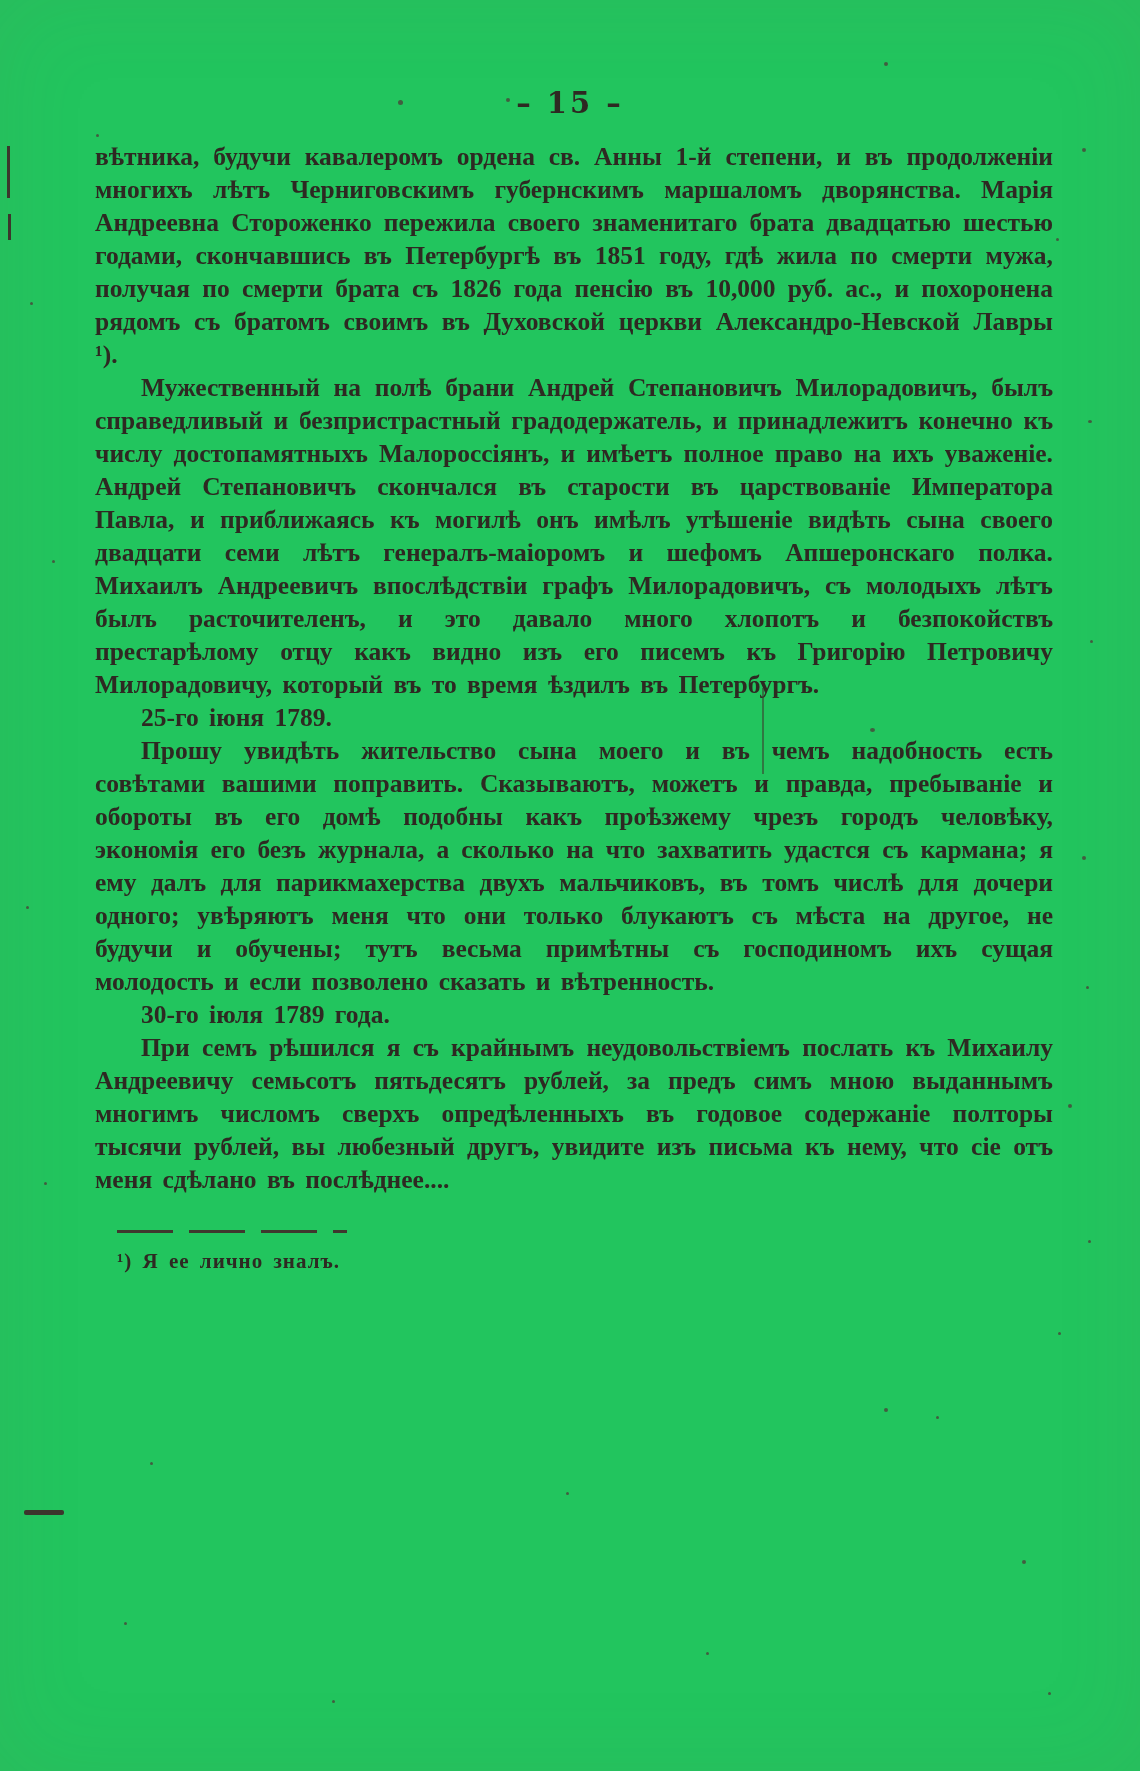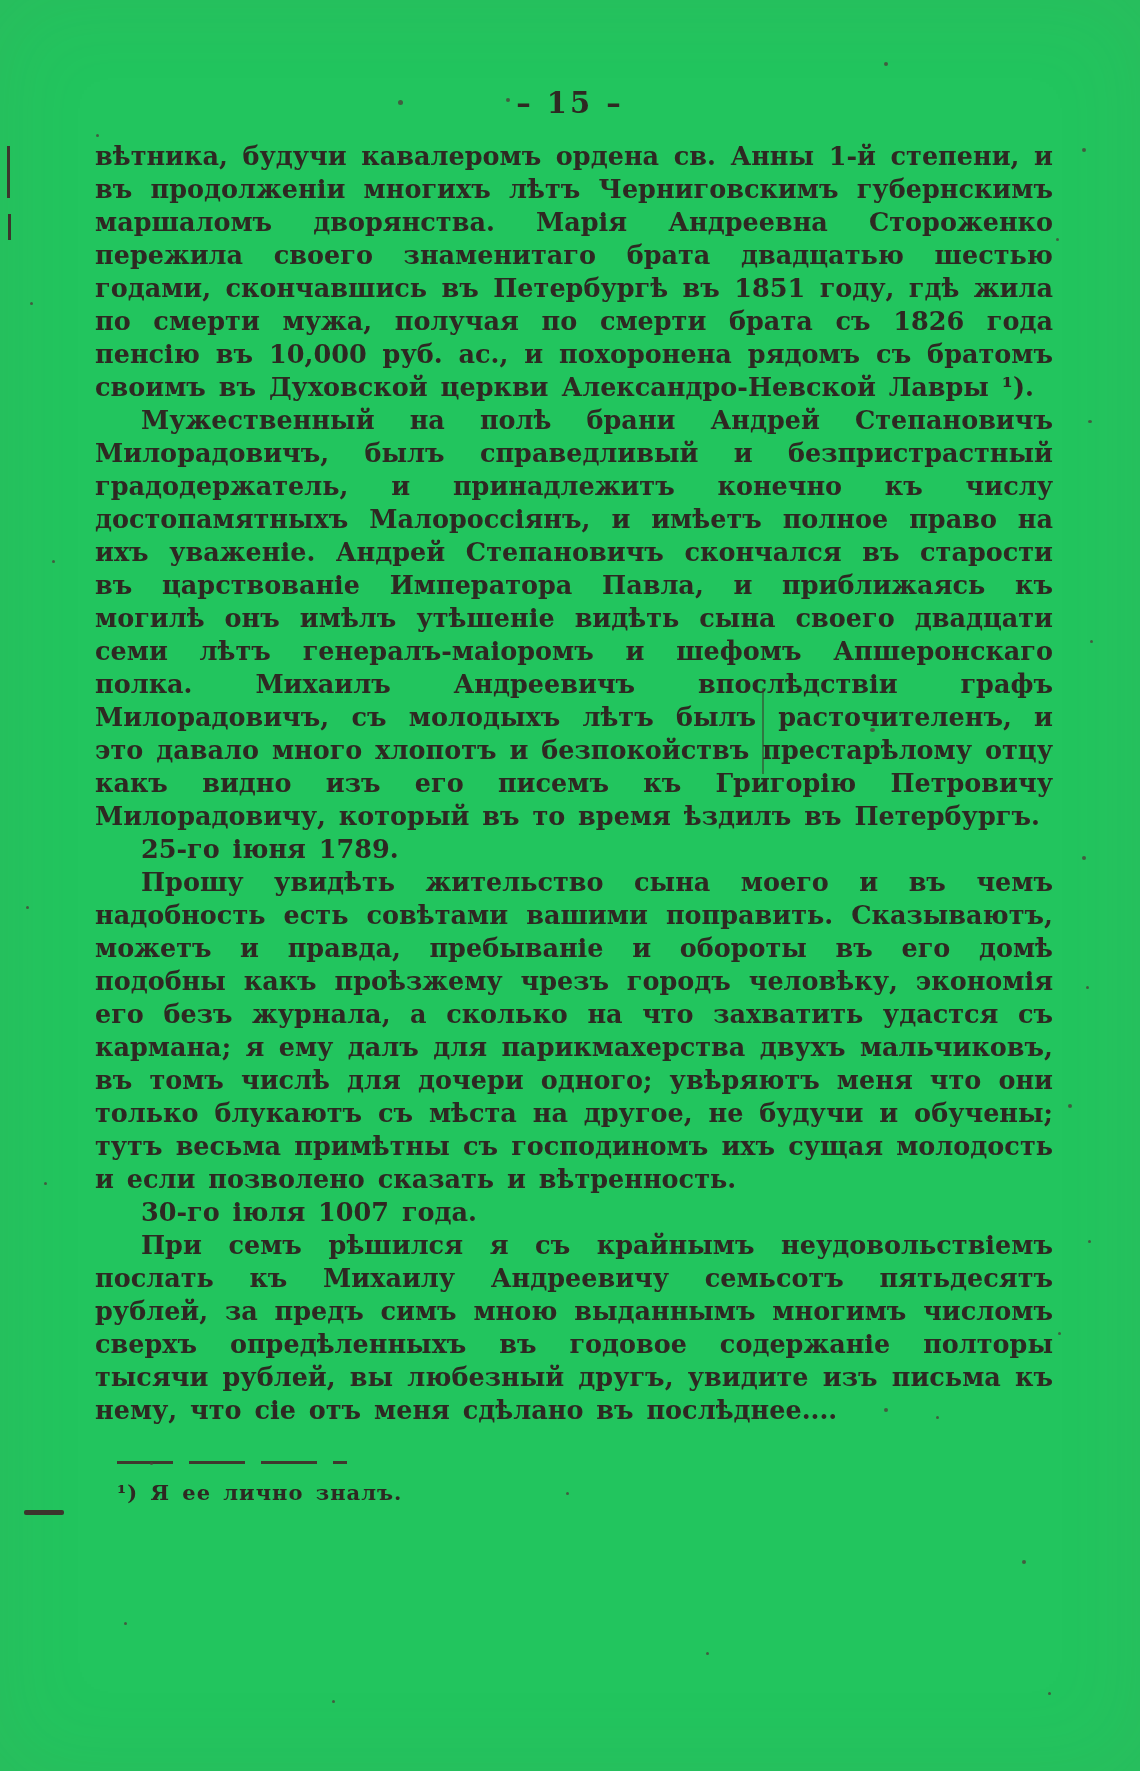--- a/index.html
+++ b/index.html
@@ -29,20 +29,21 @@
   }
   .text-block {
     position: absolute;
     top: 140px; left: 95px; width: 958px;
     font-size: 25.5px;
     font-weight: bold;
     line-height: 33px;
     text-align: justify;
     word-spacing: 4px;
     color: #2e2922;
+    font-family: Liberation Serif, serif;
   }
   .text-block p { margin: 0; }
   .text-block p.indent { text-indent: 46px; }
   .footnote-block {
     margin-top: 34px;
     padding-left: 22px;
   }
   .footnote-rule {
     width: 230px; height: 3px;
     background: repeating-linear-gradient(90deg, #3f382e 0 56px, transparent 56px 72px);
@@ -70,21 +71,21 @@
 
 <div class="page">
 
   <div class="page-number">– 15 –</div>
 
   <div class="text-block">
     <p class="para">вѣтника, будучи кавалеромъ ордена св. Анны 1-й степени, и въ продолженіи многихъ лѣтъ Черниговскимъ губернскимъ маршаломъ дворянства. Марія Андреевна Стороженко пережила своего знаменитаго брата двадцатью шестью годами, скончавшись въ Петербургѣ въ 1851 году, гдѣ жила по смерти мужа, получая по смерти брата съ 1826 года пенсію въ 10,000 руб. ас., и похоронена рядомъ съ братомъ своимъ въ Духовской церкви Александро-Невской Лавры ¹).</p>
     <p class="para indent">Мужественный на полѣ брани Андрей Степановичъ Милорадовичъ, былъ справедливый и безпристрастный градодержатель, и принадлежитъ конечно къ числу достопамятныхъ Малороссіянъ, и имѣетъ полное право на ихъ уваженіе. Андрей Степановичъ скончался въ старости въ царствованіе Императора Павла, и приближаясь къ могилѣ онъ имѣлъ утѣшеніе видѣть сына своего двадцати семи лѣтъ генералъ-маіоромъ и шефомъ Апшеронскаго полка. Михаилъ Андреевичъ впослѣдствіи графъ Милорадовичъ, съ молодыхъ лѣтъ былъ расточителенъ, и это давало много хлопотъ и безпокойствъ престарѣлому отцу какъ видно изъ его писемъ къ Григорію Петровичу Милорадовичу, который въ то время ѣздилъ въ Петербургъ.</p>
     <p class="para indent">25-го іюня 1789.</p>
     <p class="para indent">Прошу увидѣть жительство сына моего и въ чемъ надобность есть совѣтами вашими поправить. Сказываютъ, можетъ и правда, пребываніе и обороты въ его домѣ подобны какъ проѣзжему чрезъ городъ человѣку, экономія его безъ журнала, а сколько на что захватить удастся съ кармана; я ему далъ для парикмахерства двухъ мальчиковъ, въ томъ числѣ для дочери одного; увѣряютъ меня что они только блукаютъ съ мѣста на другое, не будучи и обучены; тутъ весьма примѣтны съ господиномъ ихъ сущая молодость и если позволено сказать и вѣтренность.</p>
-    <p class="para indent">30-го іюля 1007 года.</p>
+    <p class="para indent">30-го іюля 1789 года.</p>
     <p class="para indent">При семъ рѣшился я съ крайнымъ неудовольствіемъ послать къ Михаилу Андреевичу семьсотъ пятьдесятъ рублей, за предъ симъ мною выданнымъ многимъ числомъ сверхъ опредѣленныхъ въ годовое содержаніе полторы тысячи рублей, вы любезный другъ, увидите изъ письма къ нему, что сіе отъ меня сдѣлано въ послѣднее....</p>
 
     <div class="footnote-block">
       <div class="footnote-rule"></div>
       <div class="footnote">¹) Я ее лично зналъ.</div>
     </div>
   </div>
 
   <div class="mark" style="left:7px; top:146px; width:3px; height:52px;"></div>
   <div class="mark" style="left:8px; top:214px; width:3px; height:26px;"></div>

